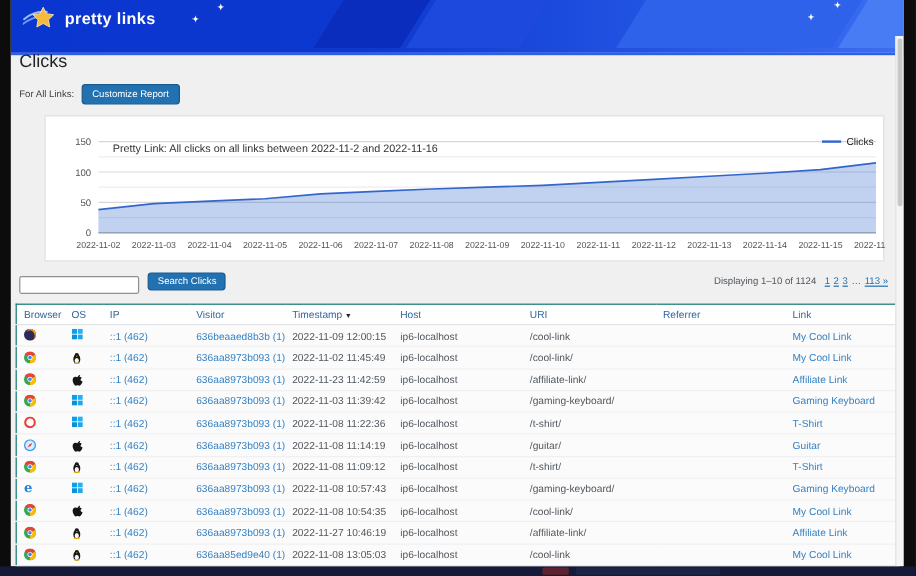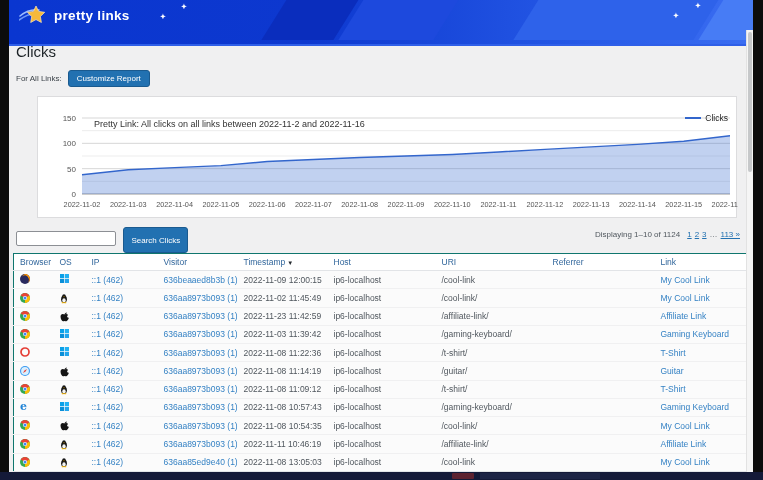--- a/index.html
+++ b/index.html
@@ -40,21 +40,21 @@
   .chart-title { position:absolute; left:56px; top:6px; font-size:9px; font-weight:normal; color:#333;margin-top:16px; }
   .chart-legend { position:absolute; right:8px; top:16px; display:flex; align-items:center; gap:4px; }
   .legend-swatch { display:inline-block; width:16px; height:2px; background:#3366cc; }
   .legend-label { font-size:8.5px; color:#222; }
   #chart-svg { position:absolute; left:0; top:0; }
 
   
   .list-controls { position:relative; margin:9px 0 0 3px; height:20px; }
   .search-input { width:100px; height:15px; border:1px solid #8c8f94; border-radius:2px;
                   background:#fff; font-size:8px; padding:0 3px; font-family:inherit; }
-  .search-btn { margin-left:3px; height:26px; padding:1px 7px; vertical-align:top; }
+  .search-btn { margin-left:3px; height:15px; padding:1px 7px; vertical-align:top; }
   .pagination { position:absolute; right:2px; top:3px; font-size:8px; color:#50575e; }
   .pagination a { color:#2271b1; text-decoration:underline; margin-left:3px; cursor:pointer; }
   .pagination .ellip { margin-left:3px; color:#50575e; }
   .pagination .summary { margin-right:4px; }
 
   
   table.clicks { width:736px; margin-top:6px; border-collapse:collapse; background:#fbfbfb;
                  border:1px solid #0f766e; font-size:8.5px; table-layout:fixed; }
   table.clicks th, table.clicks td { text-align:left; padding:3px 6px; overflow:hidden; white-space:nowrap; }
   thead th { color:#31669b; font-weight:400; background:#fff; border-bottom:1px solid #e2e4e7; padding-top:5px; padding-bottom:5px; }
@@ -366,21 +366,21 @@
               <td><span class="bicon"><svg width="8" height="11" viewBox="0 0 10 12">
                     <ellipse cx="5" cy="7" rx="3.6" ry="4.6" fill="#151515"></ellipse>
                     <ellipse cx="5" cy="8.4" rx="2.2" ry="2.7" fill="#f4f4f4"></ellipse>
                     <circle cx="5" cy="2.9" r="2.2" fill="#151515"></circle>
                     <path d="M4 3.4 h2 l-1 1.3 z" fill="#f7b500"></path>
                     <ellipse cx="3.4" cy="11.2" rx="1.4" ry=".8" fill="#f7b500"></ellipse>
                     <ellipse cx="6.6" cy="11.2" rx="1.4" ry=".8" fill="#f7b500"></ellipse>
                   </svg></span></td>
               <td><a>::1 (462)</a></td>
               <td><a>636aa8973b093 (1)</a></td>
-              <td><span>2022-11-11 10:46:19</span></td>
+              <td><span>2022-11-27 10:46:19</span></td>
               <td><span>ip6-localhost</span></td>
               <td><span>/affiliate-link/</span></td>
               <td><span></span></td>
               <td><a>Affiliate Link</a></td>
             </tr>
             <tr>
               <td><span class="bicon"><svg width="10" height="10" viewBox="0 0 10 10">
                     <circle cx="5" cy="5" r="5" fill="#34a853"></circle>
                     <path d="M5 5 L9.33 2.5 A5 5 0 0 1 5 10 Z" fill="#fbbc05"></path>
                     <path d="M5 5 L0.67 2.5 A5 5 0 0 1 9.33 2.5 Z" fill="#ea4335"></path>

